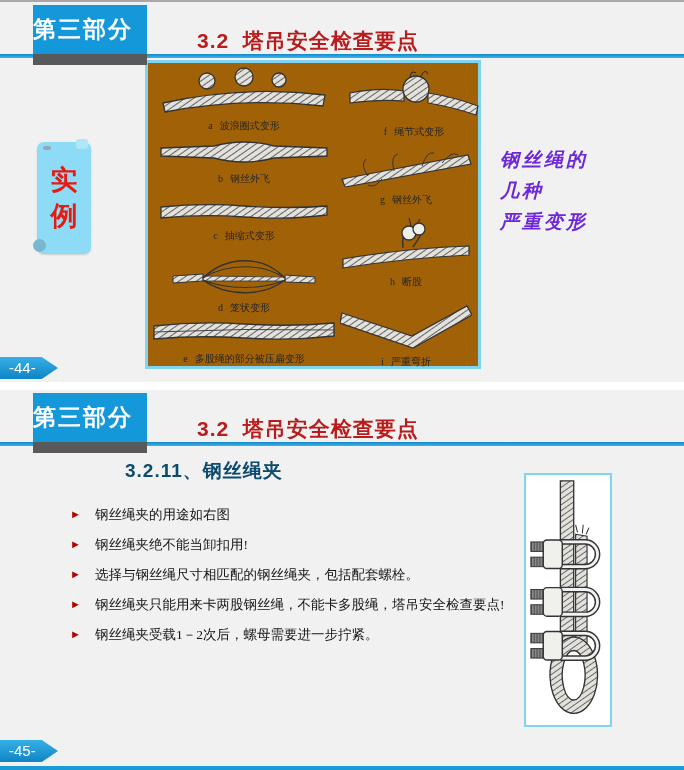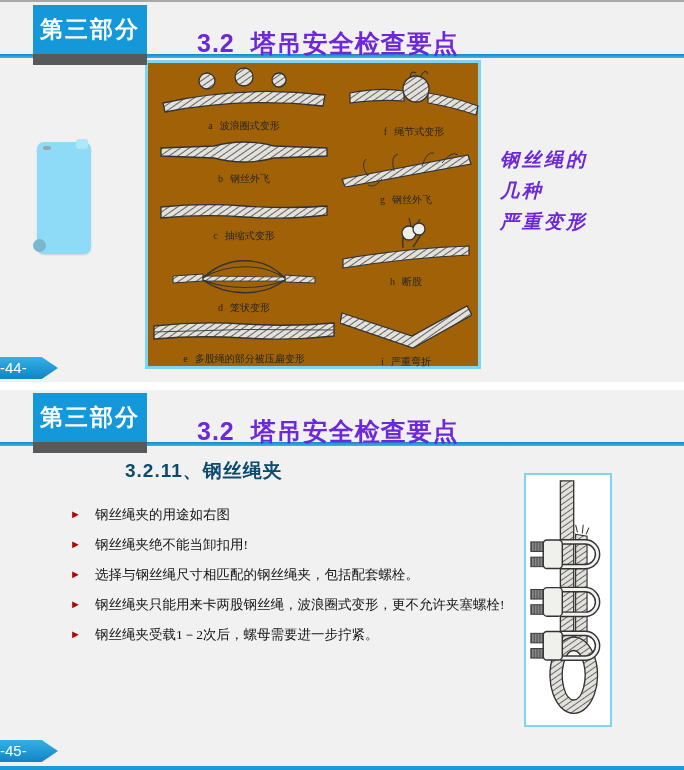--- a/index.html
+++ b/index.html
@@ -9,22 +9,22 @@
   #slide1{top:0;height:382px;border-top:2px solid #a8a8a8;}
   #slide-gap{position:absolute;top:382px;left:0;width:684px;height:8px;background:#ffffff;}
   #slide2{top:390px;height:380px;}
 
   
   .hdr-line{position:absolute;left:0;top:52px;width:684px;height:4px;
             background:linear-gradient(#1488c8,#39b4ea);z-index:1;}
   .hdr-shadow{position:absolute;left:33px;top:52px;width:114px;height:11px;background:#58595b;z-index:2;}
   .hdr-box{position:absolute;left:33px;top:3px;width:114px;height:49px;background:#1598da;z-index:3;
            color:#ffffff;font-weight:bold;font-size:23px;letter-spacing:2px;
-           display:flex;align-items:center;justify-content:center;}
-  .hdr-title{position:absolute;left:197px;top:25px;font-size:25px;font-weight:bold;color:#6d28d9;
+           display:flex;align-items:center;}
+  .hdr-title{position:absolute;left:197px;top:25px;font-size:21px;font-weight:bold;color:#b91c1c;
              white-space:pre;letter-spacing:1px;z-index:3;}
 
   
   .stamp{position:absolute;left:37px;top:140px;width:54px;height:112px;background:#8edbf7;
          border-radius:7px;box-shadow:0 1px 2px rgba(0,0,0,.15);}
   .stamp .roll{position:absolute;right:3px;top:-3px;width:12px;height:10px;background:#aee6fa;
                border-radius:3px;}
   .stamp .curl-top{position:absolute;left:6px;top:4px;width:8px;height:4px;background:#9aa3a8;
                    border-radius:50%;}
   .stamp .curl-bottom{position:absolute;left:-4px;bottom:2px;width:13px;height:13px;background:#79b7cf;
@@ -43,21 +43,21 @@
 
   
   .side-note{position:absolute;left:500px;top:142px;font-family:Liberation Serif, serif;
              font-style:italic;font-weight:bold;font-size:19px;color:#6d28d9;line-height:31px;
              letter-spacing:3px;}
 
   
   .page-arrow{position:absolute;left:0;width:58px;height:22px;
               background:linear-gradient(#35b0e7,#1084c4);
               clip-path:polygon(0 0,72% 0,100% 50%,72% 100%,0 100%);
-              color:#ffffff;font-size:15px;line-height:22px;box-sizing:border-box;
+              color:#ffffff;font-size:15px;line-height:22px;padding-left:9px;box-sizing:border-box;
               filter:drop-shadow(1px 2px 1px rgba(0,0,0,.3));}
   #slide1 .page-arrow{top:355px;}
   #slide2 .page-arrow{top:350px;}
 
   
   .s2-title{position:absolute;left:125px;top:68px;font-size:19px;font-weight:bold;color:#0c4a6e;
             letter-spacing:1px;}
   .bullets{position:absolute;left:70px;top:116px;width:445px;}
   .bullet-row{display:flex;align-items:flex-start;margin-bottom:13px;}
   .bullet-marker{color:#b30000;font-size:11px;line-height:17px;width:25px;flex:0 0 25px;}
@@ -89,20 +89,21 @@
   <div class="hdr-shadow"></div>
   <div class="hdr-box">
     <span>第三部分</span>
   </div>
   <div class="hdr-title">3.2  塔吊安全检查要点</div>
 
   <div class="stamp">
     <div class="roll"></div>
     <div class="curl-top"></div>
     <div class="curl-bottom"></div>
+    <div class="stamp-text">实例</div>
   </div>
 
   <div class="fig-panel">
 
     <div class="fig" style="left:10px;top:4px;width:172px;">
       <svg width="170" height="46" viewBox="0 0 170 46">
         <circle cx="48" cy="14" r="8" fill="url(#ropeHatch)" stroke="#333" stroke-width="1.3"></circle>
         <circle cx="85" cy="10" r="9" fill="url(#ropeHatch)" stroke="#333" stroke-width="1.3"></circle>
         <circle cx="120" cy="13" r="7" fill="url(#ropeHatch)" stroke="#333" stroke-width="1.3"></circle>
         <path d="M4,36 Q85,18 166,28 L164,39 Q85,30 6,45 Z" fill="url(#ropeHatch)" stroke="#333" stroke-width="1.3"></path>
@@ -211,21 +212,21 @@
     <div class="bullet-row">
       <span class="bullet-marker">►</span>
       <span class="bullet-text">钢丝绳夹绝不能当卸扣用!</span>
     </div>
     <div class="bullet-row">
       <span class="bullet-marker">►</span>
       <span class="bullet-text">选择与钢丝绳尺寸相匹配的钢丝绳夹，包括配套螺栓。</span>
     </div>
     <div class="bullet-row">
       <span class="bullet-marker">►</span>
-      <span class="bullet-text">钢丝绳夹只能用来卡两股钢丝绳，波浪圈式变形，更不允许夹塞螺栓!</span>
+      <span class="bullet-text">钢丝绳夹只能用来卡两股钢丝绳，不能卡多股绳，塔吊安全检查要点!</span>
     </div>
     <div class="bullet-row">
       <span class="bullet-marker">►</span>
       <span class="bullet-text">钢丝绳夹受载1－2次后，螺母需要进一步拧紧。</span>
     </div>
   </div>
 
   <div class="clamp-panel">
     <svg width="80" height="246" viewBox="0 0 84 250">
 

